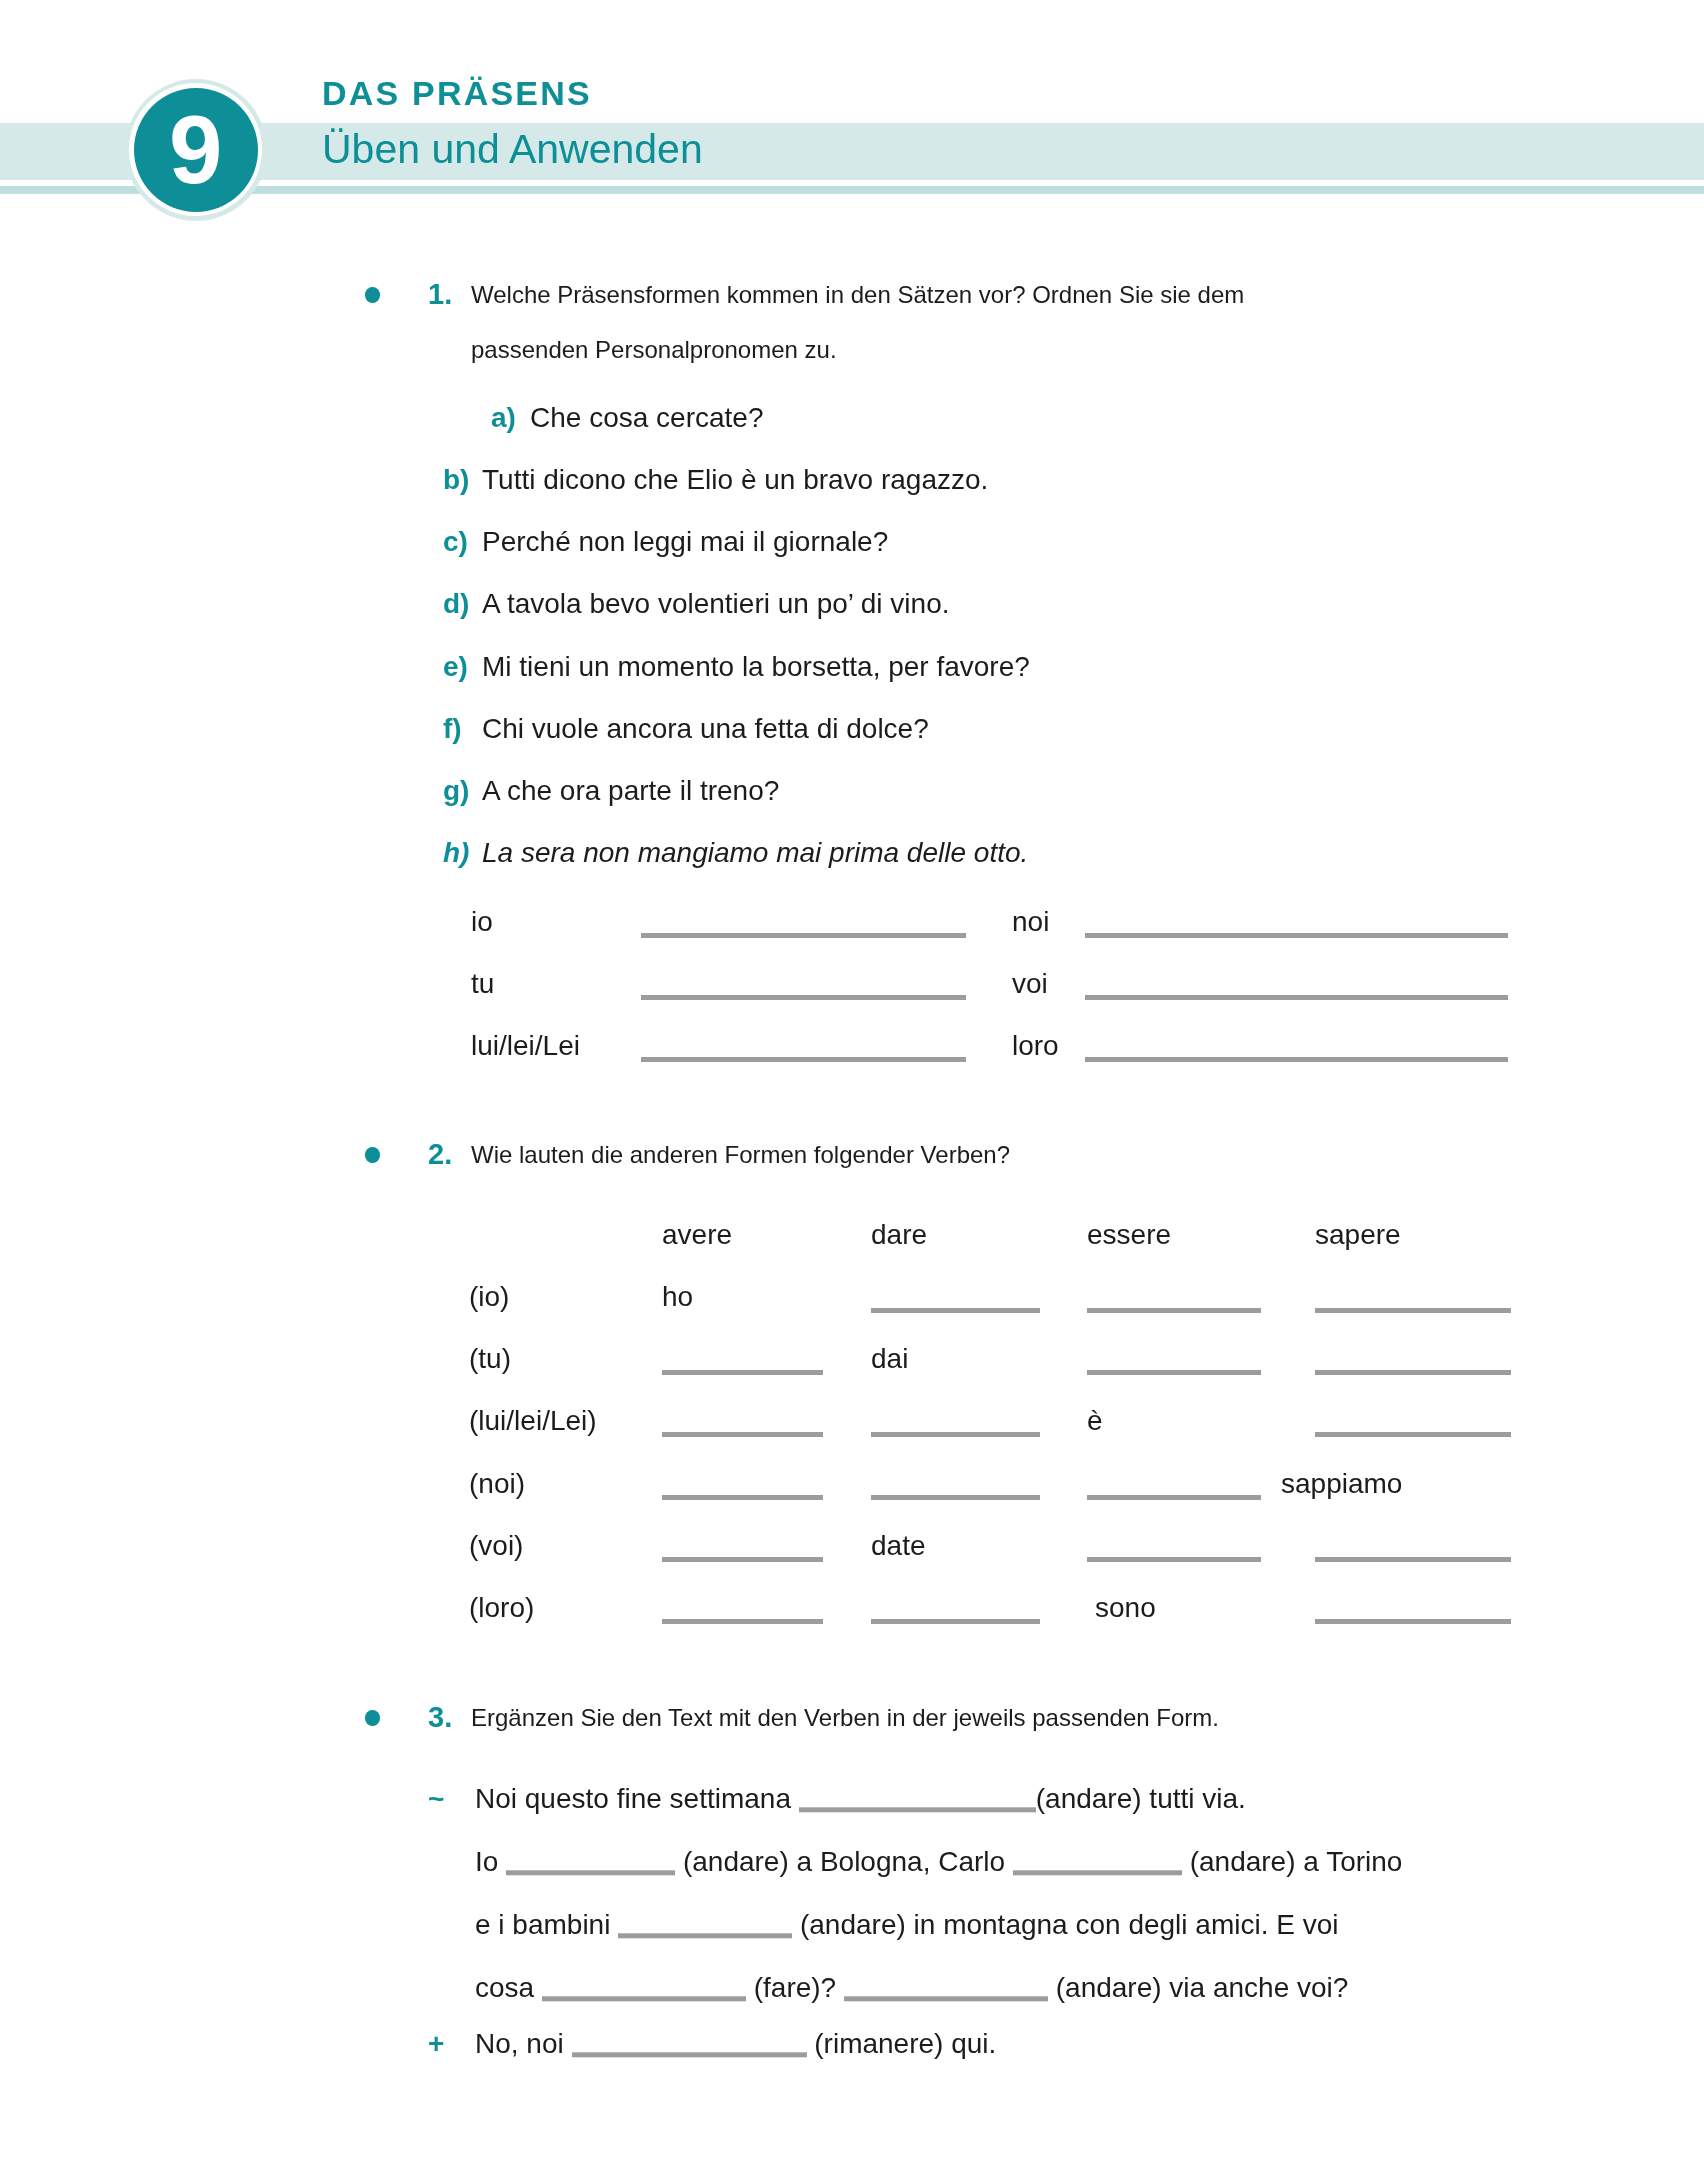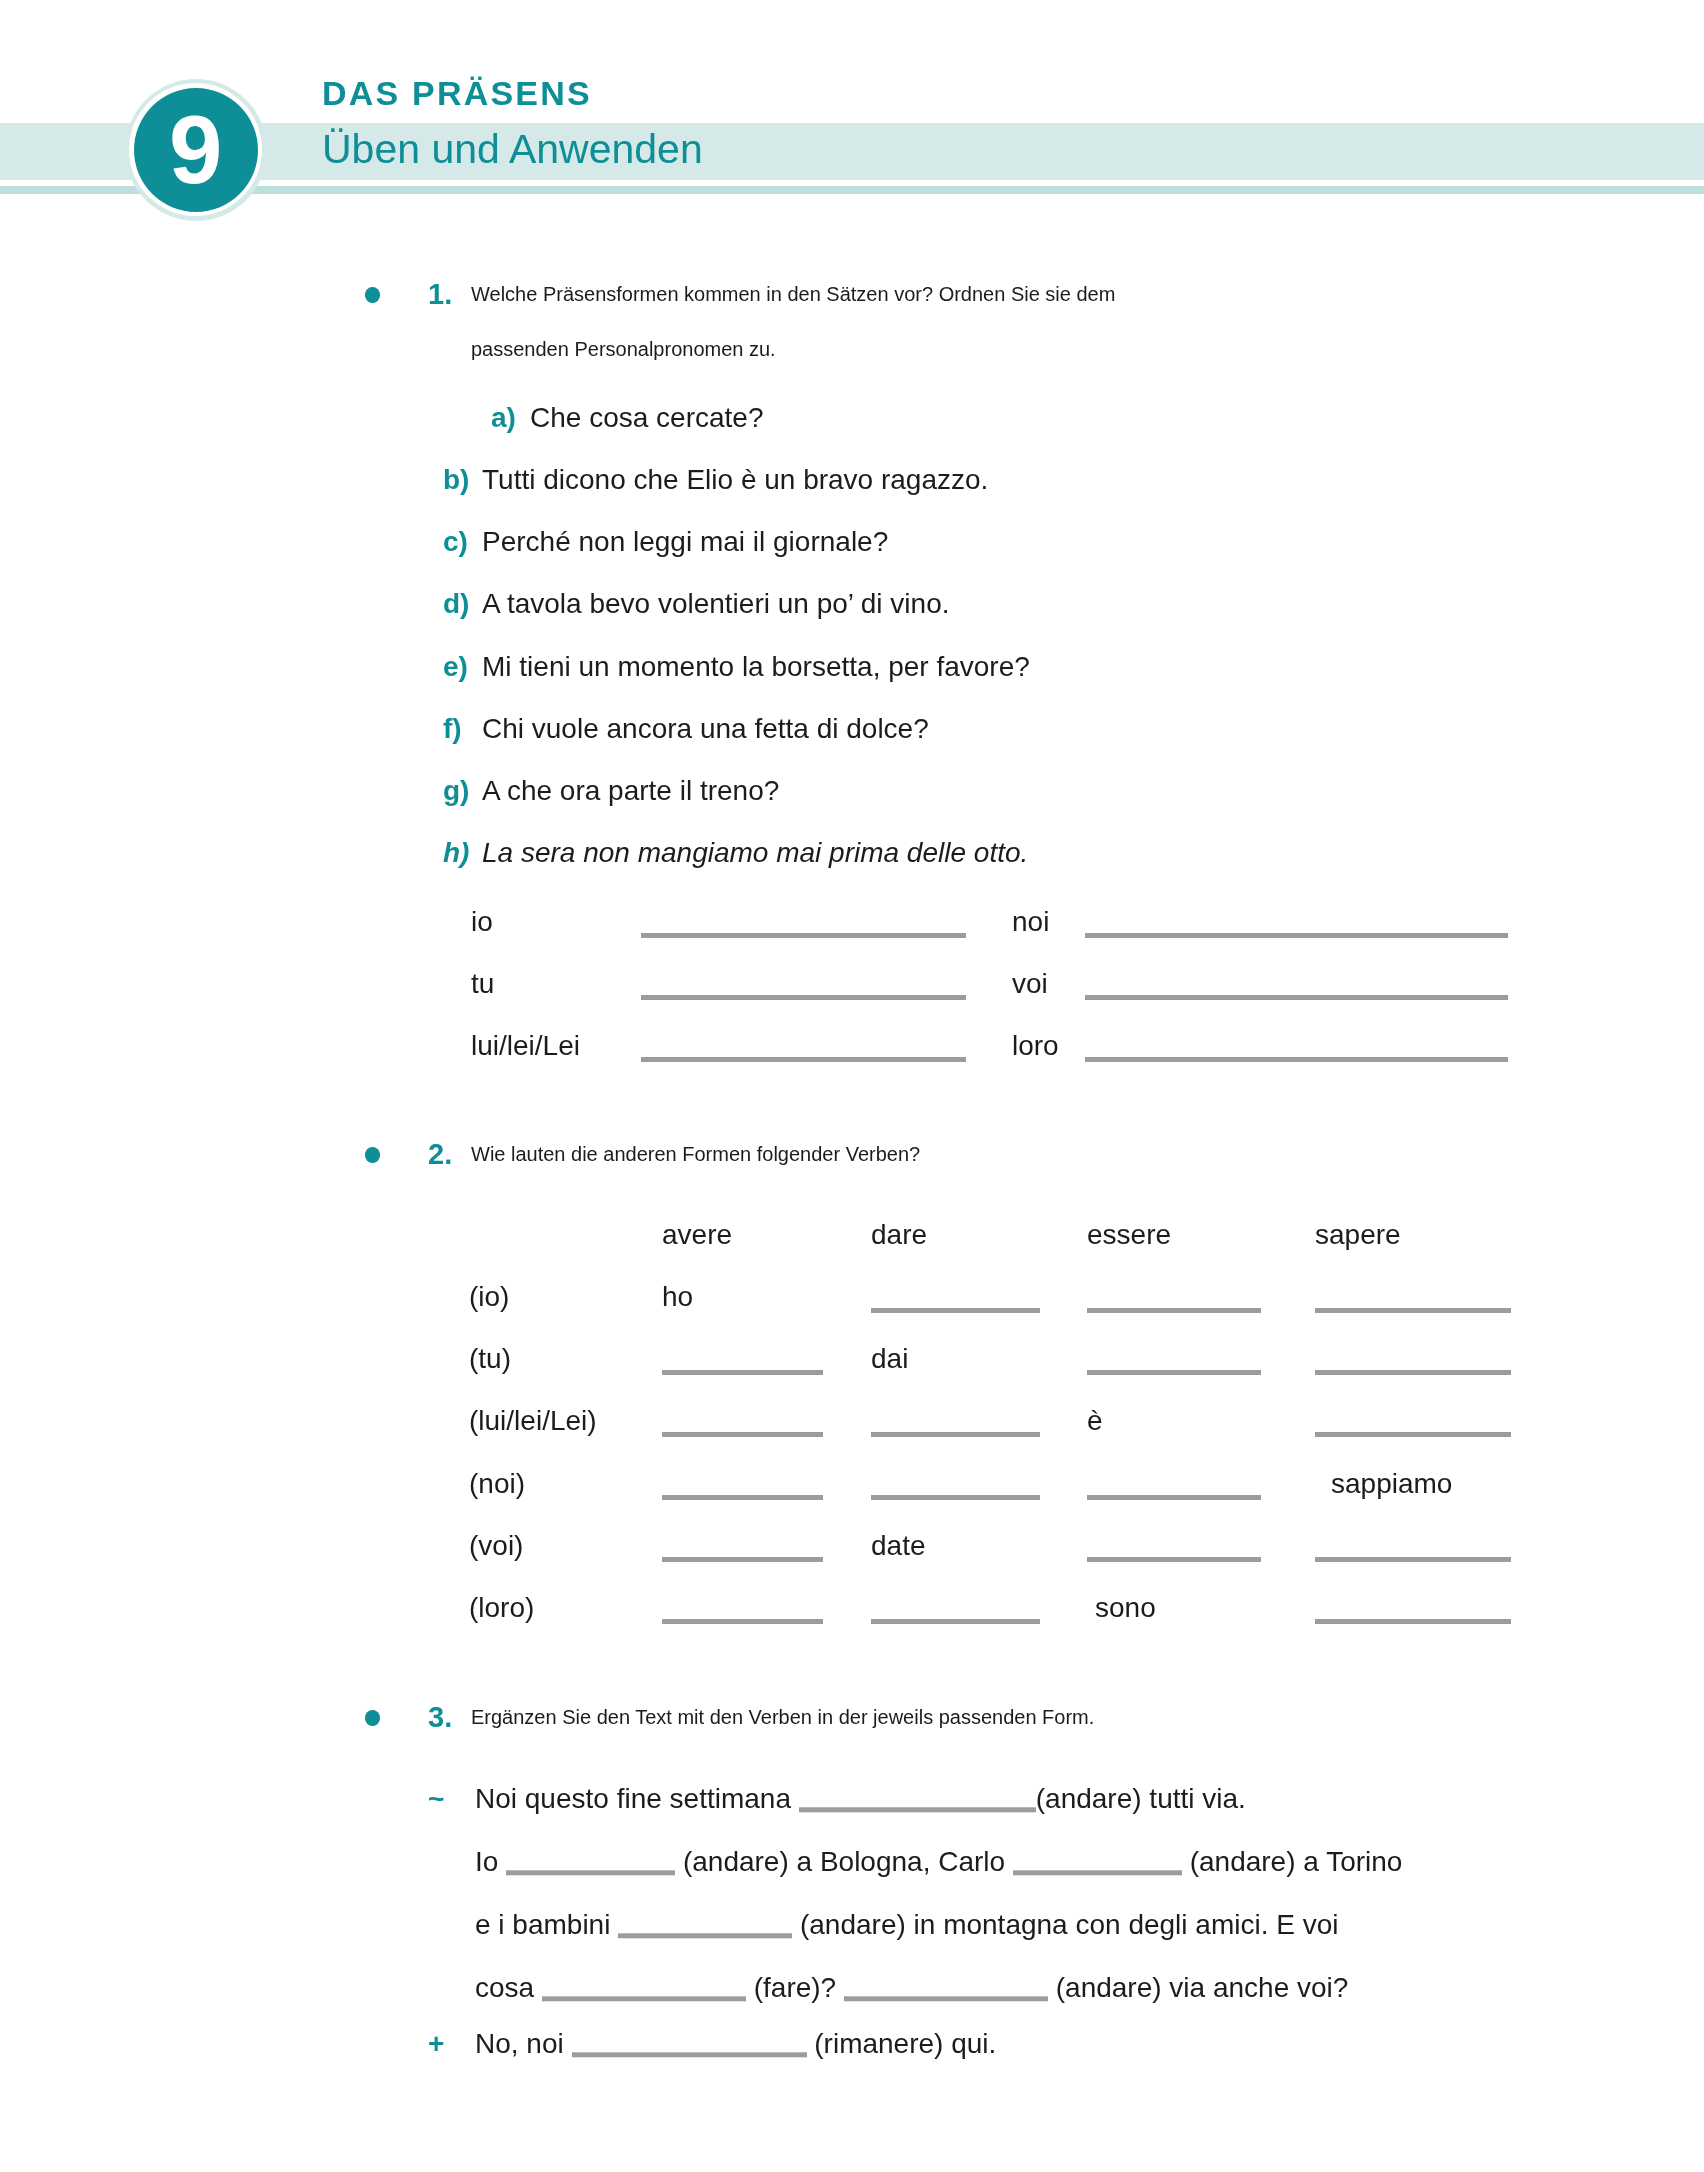--- a/index.html
+++ b/index.html
@@ -16,21 +16,21 @@
   .circle-outer{position:absolute;left:125px;top:79px;width:142px;height:142px;border-radius:50%;}
   .circle-white{position:absolute;left:4.3px;top:4.3px;width:133px;height:133px;border-radius:50%;background:#ffffff;}
   .circle-core{position:absolute;left:4.3px;top:4.3px;width:124px;height:124px;border-radius:50%;
                display:flex;align-items:center;justify-content:center;}
   .unit-num{color:#ffffff;font-size:96px;font-weight:700;line-height:124px;}
 
   
   .ex{position:absolute;left:0;width:1705px;}
   .bullet{position:absolute;left:365px;top:20px;width:14.8px;height:15.6px;border-radius:50%;}
   .ex-number{position:absolute;left:428px;top:0;font-size:29px;font-weight:700;line-height:55px;}
-  .ex-title{position:absolute;left:471px;top:0;font-size:20px;line-height:55px;white-space:nowrap;}
+  .ex-title{position:absolute;left:471px;top:0;font-size:24px;line-height:55px;white-space:nowrap;}
 
   
   .items{position:absolute;left:443px;top:120px;width:1086px;}
   .item-row{position:absolute;left:0;height:62px;line-height:62px;white-space:nowrap;font-size:28px;}
   .item-label{display:inline-block;width:39px;font-weight:700;}
 
   
   .pron{position:absolute;left:471px;top:624px;width:1043px;}
   .pron-row{position:absolute;left:0;height:62px;line-height:62px;font-size:28px;}
   .hline{position:absolute;top:42px;height:4.8px;}
@@ -132,21 +132,21 @@
           <span class="hline" style="left: 193px; width: 161px; background: rgb(156, 156, 156);"></span>
           <span class="hline" style="left: 402px; width: 169px; background: rgb(156, 156, 156);"></span>
           <span class="t-cell" style="left: 618px;">è</span>
           <span class="hline" style="left: 846px; width: 196px; background: rgb(156, 156, 156);"></span>
         </div>
         <div class="t-row" style="top: 249px;">
           <span class="t-cell" style="left: 0px;">(noi)</span>
           <span class="hline" style="left: 193px; width: 161px; background: rgb(156, 156, 156);"></span>
           <span class="hline" style="left: 402px; width: 169px; background: rgb(156, 156, 156);"></span>
           <span class="hline" style="left: 618px; width: 174px; background: rgb(156, 156, 156);"></span>
-          <span class="t-cell" style="left: 862px;">sappiamo</span>
+          <span class="t-cell" style="left: 812px;">sappiamo</span>
         </div>
         <div class="t-row" style="top: 311px;">
           <span class="t-cell" style="left: 0px;">(voi)</span>
           <span class="hline" style="left: 193px; width: 161px; background: rgb(156, 156, 156);"></span>
           <span class="t-cell" style="left: 402px;">date</span>
           <span class="hline" style="left: 618px; width: 174px; background: rgb(156, 156, 156);"></span>
           <span class="hline" style="left: 846px; width: 196px; background: rgb(156, 156, 156);"></span>
         </div>
         <div class="t-row" style="top: 373px;">
           <span class="t-cell" style="left: 0px;">(loro)</span>

